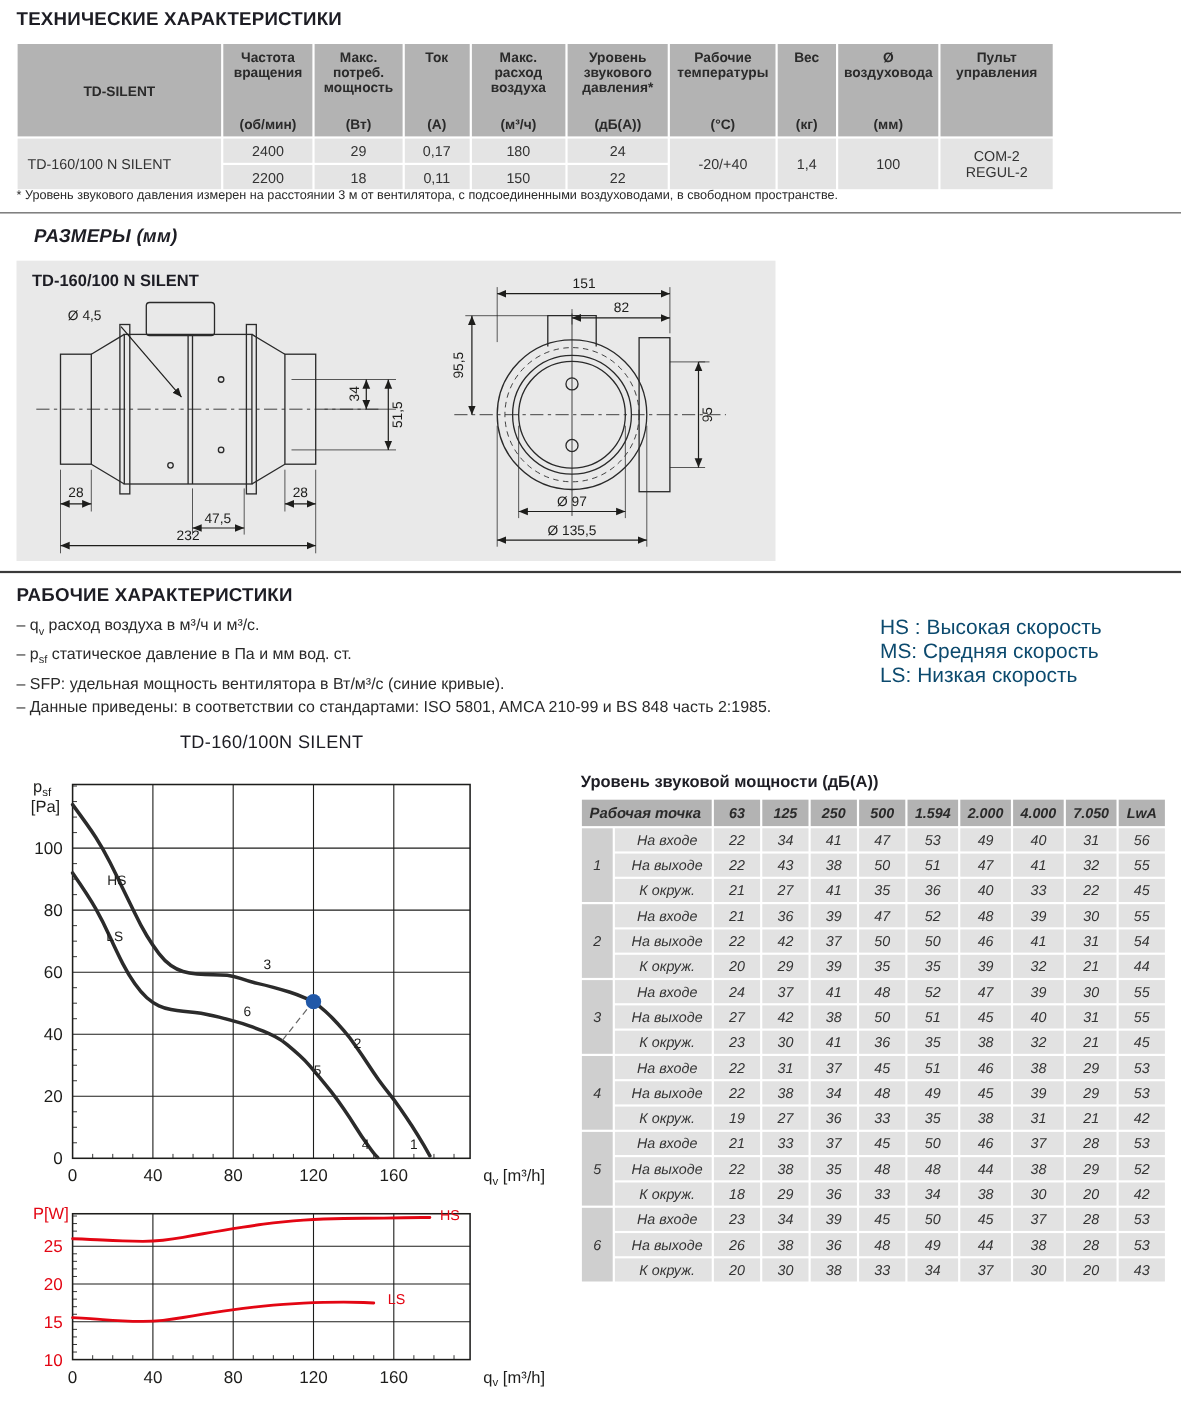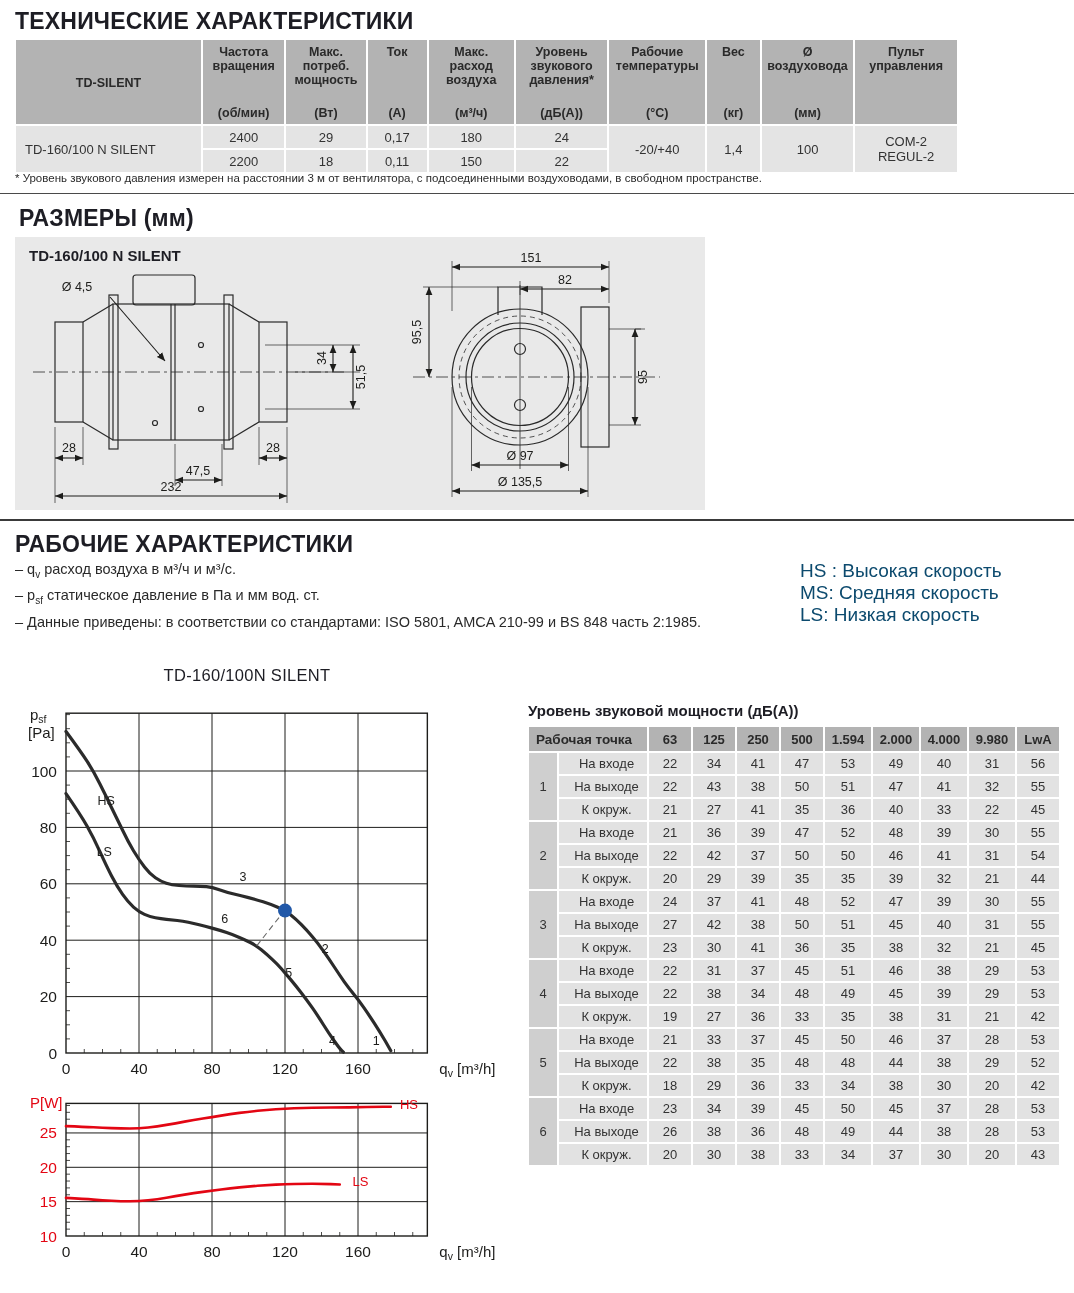--- a/index.html
+++ b/index.html
@@ -1,19 +1,19 @@
 <!DOCTYPE html>
 <html><head>
 <meta charset="utf-8">
 <style>
   * { margin:0; padding:0; box-sizing:border-box; }
   html,body { background:#ffffff; }
   body { font-family:"Liberation Sans", sans-serif; color:#1d1d1f; width:1074px; height:1293px; position:relative; overflow:hidden; }
   .abs { position:absolute; }
-  .sec-title { font-size:23px; font-weight:700; letter-spacing:.2px; color:#1d1d24; }
+  .sec-title { font-size:17px; font-weight:700; letter-spacing:.2px; color:#1d1d24; }
 
   
   table.tech { border-collapse:separate; border-spacing:2px; table-layout:fixed; width:945px; }
   table.tech th { background:#b3b3b3; font-size:12.5px; font-weight:700; color:#2a2a2a; vertical-align:top; padding:5px 3px 4px; height:84px; }
   table.tech th .hwrap { display:flex; flex-direction:column; justify-content:space-between; height:100%; }
   table.tech th.model-h .hwrap { justify-content:center; }
   table.tech td { background:#e4e4e4; font-size:13px; color:#333; text-align:center; height:22px; vertical-align:middle; }
   table.tech td.model { text-align:left; padding-left:9px; font-size:13px; }
   .footnote { font-size:11.5px; color:#2a2a2a; }
 
@@ -145,21 +145,21 @@
       <td>150</td>
       <td>22</td>
     </tr>
   </tbody>
 </table>
 
 <div class="abs footnote" style="left:15px; top:172px;">* Уровень звукового давления измерен на расстоянии 3 м от вентилятора, с подсоединенными воздуховодами, в свободном пространстве.</div>
 
 <div class="abs rule1" style="left:0; top:193px;"></div>
 
-<div class="abs sec-title" style="left:19px; top:205px;">РАЗМЕРЫ (мм)</div>
+<div class="abs sec-title" style="left:31px; top:205px;font-style:italic;">РАЗМЕРЫ (мм)</div>
 
 <div class="abs dim-panel" style="left:15px; top:237px;">
   <div class="dim-label abs" style="left:14px; top:10px;">TD-160/100 N SILENT</div>
   <svg width="690" height="273" viewBox="0 0 690 273">
     <defs>
       <marker id="da" viewBox="0 0 10 10" refX="9.5" refY="5" markerWidth="8" markerHeight="8" orient="auto-start-reverse">
         <path d="M0,1 L9.5,5 L0,9 z" fill="#1d1d1b"></path>
       </marker>
     </defs>
 
@@ -251,20 +251,21 @@
   </svg>
 </div>
 
 <div class="abs rule2" style="left:0; top:519px;"></div>
 
 <div class="abs sec-title" style="left:15px; top:531px;">РАБОЧИЕ ХАРАКТЕРИСТИКИ</div>
 
 <div class="abs notes" style="left:15px; top:559px; width:760px;">
     <div class="note-line">– q<sub>v</sub> расход воздуха в м³/ч и м³/с.</div>
     <div class="note-line">– p<sub>sf</sub>  статическое давление в Па и мм вод. ст.</div>
+    <div class="note-line">– SFP: удельная мощность вентилятора в Вт/м³/с (синие кривые).</div>
     <div class="note-line">– Данные приведены: в соответствии со стандартами: ISO 5801, AMCA 210-99 и BS 848 часть 2:1985.</div>
   </div>
 
 <div class="abs legend" style="left:800px; top:560px;">
     <div>HS : Высокая скорость</div>
     <div>MS: Средняя скорость</div>
     <div>LS: Низкая скорость</div>
   </div>
 
 <div class="abs chart-title" style="left:66px; top:666px; width:362px;">TD-160/100N SILENT</div>
@@ -394,21 +395,21 @@
     <path d="M 48.0 40.1 Q 66.3 40.8 75.4 41.3 Q 84.5 41.8 93.6 42.1 Q 102.8 42.5 111.9 42.5 Q 121.0 42.5 130.1 41.5 Q 139.3 40.4 148.4 38.9 Q 157.5 37.3 166.6 35.6 Q 175.8 33.9 184.9 32.5 Q 194.0 31.1 203.1 29.6 Q 212.3 28.1 221.4 26.9 Q 230.5 25.7 239.6 24.8 Q 248.8 23.9 257.9 23.2 Q 267.0 22.6 276.1 22.2 Q 285.3 21.9 294.4 21.7 Q 303.5 21.5 312.6 21.5 Q 321.8 21.5 330.9 21.4 Q 340.0 21.2 349.1 21.0 Q 358.3 20.8 365.5 20.8 L 372.8 20.8" fill="none" stroke="#e30613" stroke-width="2.6" stroke-linecap="round" stroke-linejoin="round"></path>
     <text x="381.97499999999997" y="22.905" text-anchor="start" font-size="13" fill="#e30613" font-family="&quot;Liberation Sans&quot;, sans-serif">HS</text>
     <path d="M 48.0 111.9 Q 66.3 112.9 75.4 113.6 Q 84.5 114.3 93.6 114.8 Q 102.8 115.3 111.9 115.3 Q 121.0 115.3 130.1 114.3 Q 139.3 113.2 148.4 111.7 Q 157.5 110.2 166.6 108.6 Q 175.8 107.1 184.9 105.9 Q 194.0 104.7 203.1 103.5 Q 212.3 102.3 221.4 101.4 Q 230.5 100.5 239.6 99.8 Q 248.8 99.2 257.9 98.6 Q 267.0 98.1 276.1 98.0 Q 285.3 97.8 294.4 97.8 Q 303.5 97.8 312.6 98.1 L 321.8 98.5" fill="none" stroke="#e30613" stroke-width="2.6" stroke-linecap="round" stroke-linejoin="round"></path>
     <text x="334.525" y="99.84899999999999" text-anchor="start" font-size="13" fill="#e30613" font-family="&quot;Liberation Sans&quot;, sans-serif">LS</text>
     <text x="12" y="22.408999999999992" text-anchor="start" font-size="15" fill="#e30613" font-family="&quot;Liberation Sans&quot;, sans-serif"><tspan>P[W]</tspan></text>
     <text x="421.34999999999997" y="171" text-anchor="start" font-size="15" fill="#1d1d1b" font-family="&quot;Liberation Sans&quot;, sans-serif"><tspan>q</tspan><tspan dy="3" font-size="10.5">v</tspan><tspan dy="-3"> [m³/h]</tspan></text>
   </svg>
 
 <div class="abs sound-title" style="left:528px; top:702px;">Уровень звуковой мощности (дБ(А))</div>
 
-<table class="sound abs" style="left:527px; top:725px;">
+<table class="sound abs" style="left:527px; top:725px;font-style:italic;">
   <colgroup>
     <col style="width:28px">
       <col style="width:88px">
     <col style="width:42px">
       <col style="width:42px">
       <col style="width:42px">
       <col style="width:42px">
       <col style="width:46px">
     <col style="width:46px">
       <col style="width:46px">
@@ -418,21 +419,21 @@
   <thead>
     <tr>
       <th class="rp" colspan="2">Рабочая точка</th>
     <th>63</th>
         <th>125</th>
         <th>250</th>
         <th>500</th>
         <th>1.594</th>
         <th>2.000</th>
         <th>4.000</th>
-        <th>9.980</th>
+        <th>7.050</th>
         <th>LwA</th>
       </tr>
   </thead>
   <tbody id="sound-body">
       <tr>
         <td class="grp" rowspan="3">1</td>
         <td class="rlabel">На входе</td>
         <td>22</td>
         <td>34</td>
         <td>41</td>

